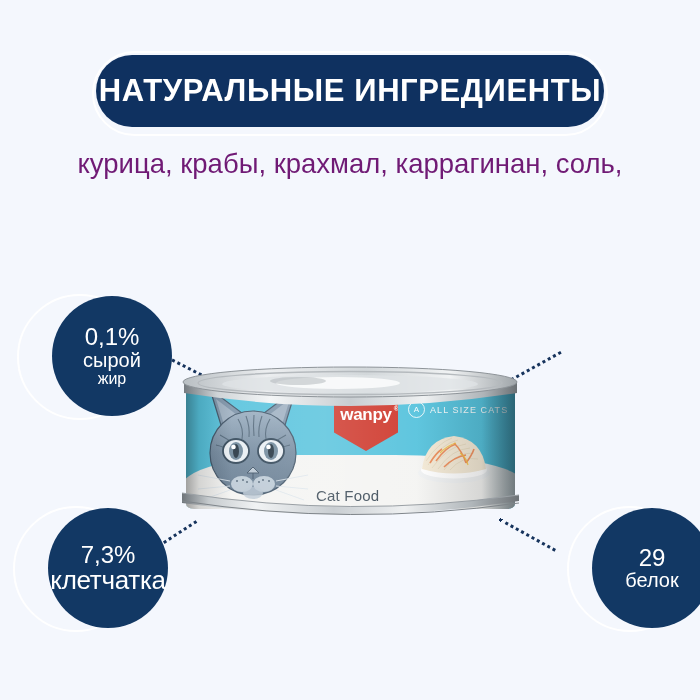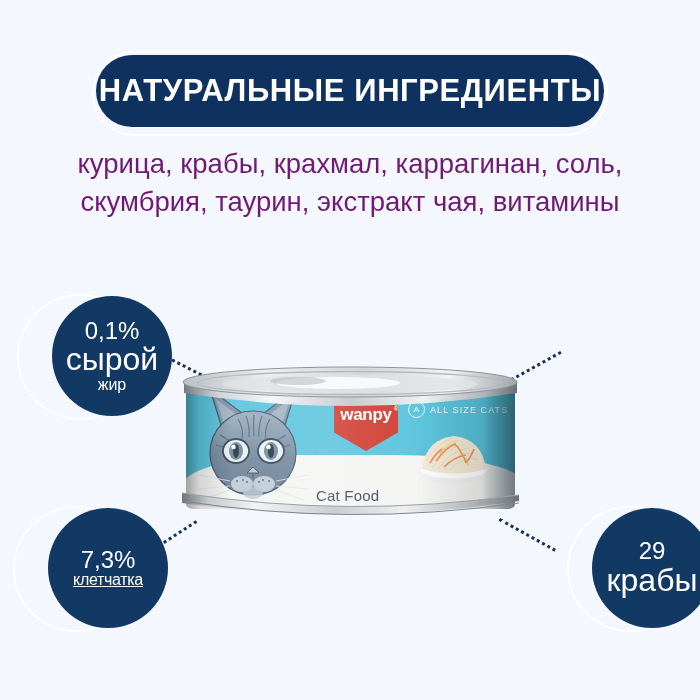--- a/index.html
+++ b/index.html
@@ -46,23 +46,23 @@
     position:absolute;width:120px;height:120px;border-radius:50%;
     background:#123864;
     display:flex;flex-direction:column;align-items:center;justify-content:center;
     color:#fff;line-height:1.06;text-align:center;margin-left:27px;
   }
   .badge.left .ring{left:-5px;top:1px;}
   .badge.left .disc{left:3px;top:3px;}
   .badge.right .ring{left:5px;top:1px;}
   .badge.right .disc{left:3px;top:3px;}
   .badge .l1{font-size:24px;}
-  .badge .l2{font-size:32px;}
+  .badge .l2{font-size:20px;}
   .badge .l3{font-size:16px;}
-  .badge.fiber .l2{font-size:16px;letter-spacing:-0.3px;text-decoration:underline;}
+  .badge.fiber .l2{font-size:26px;letter-spacing:-0.3px;}
 
   #badge-fat{left:22px;top:293px;}
   #badge-protein{left:552px;top:320px;}
   #badge-fiber{left:18px;top:505px;}
   #badge-kcal{left:562px;top:505px;}
 
   
   .dots{position:absolute;height:0;border-top:3px dotted #16335c;transform-origin:0 0;}
 
   
@@ -153,21 +153,20 @@
 
   <div class="header-wrap">
     <div class="header-ring"></div>
     <div class="header-pill">
       <span class="txt">НАТУРАЛЬНЫЕ ИНГРЕДИЕНТЫ</span>
     </div>
   </div>
 
   <div class="ingredients">
     <div>курица, крабы, крахмал, каррагинан, соль,</div>
-    <div>скумбрия, таурин, экстракт чая, витамины</div>
   </div>
 
   <div class="dots" style="left:146px;top:345px;width:63px;transform:rotate(27deg);"></div>
   <div class="dots" style="left:506px;top:381px;width:62px;transform:rotate(-29deg);"></div>
   <div class="dots" style="left:142px;top:555px;width:64px;transform:rotate(-33deg);"></div>
   <div class="dots" style="left:500px;top:518px;width:64px;transform:rotate(29deg);"></div>
 
   <div class="badge left" id="badge-fat">
     <div class="ring"></div>
     <div class="disc">
@@ -183,21 +182,21 @@
     <div class="disc">
       <span class="l1">7,3%</span>
       <span class="l2">клетчатка</span>
     </div>
   </div>
 
   <div class="badge right" id="badge-kcal">
     <div class="ring"></div>
     <div class="disc">
       <span class="l1">29</span>
-      <span class="l2">крабы</span>
+      <span class="l2">белок</span>
     </div>
   </div>
 
   <div id="can">
 
     <div class="can-body">
 
       <svg class="cat" viewBox="0 0 118 120">
         <defs>
           <linearGradient id="furg" x1="0" y1="0" x2="0" y2="1">

